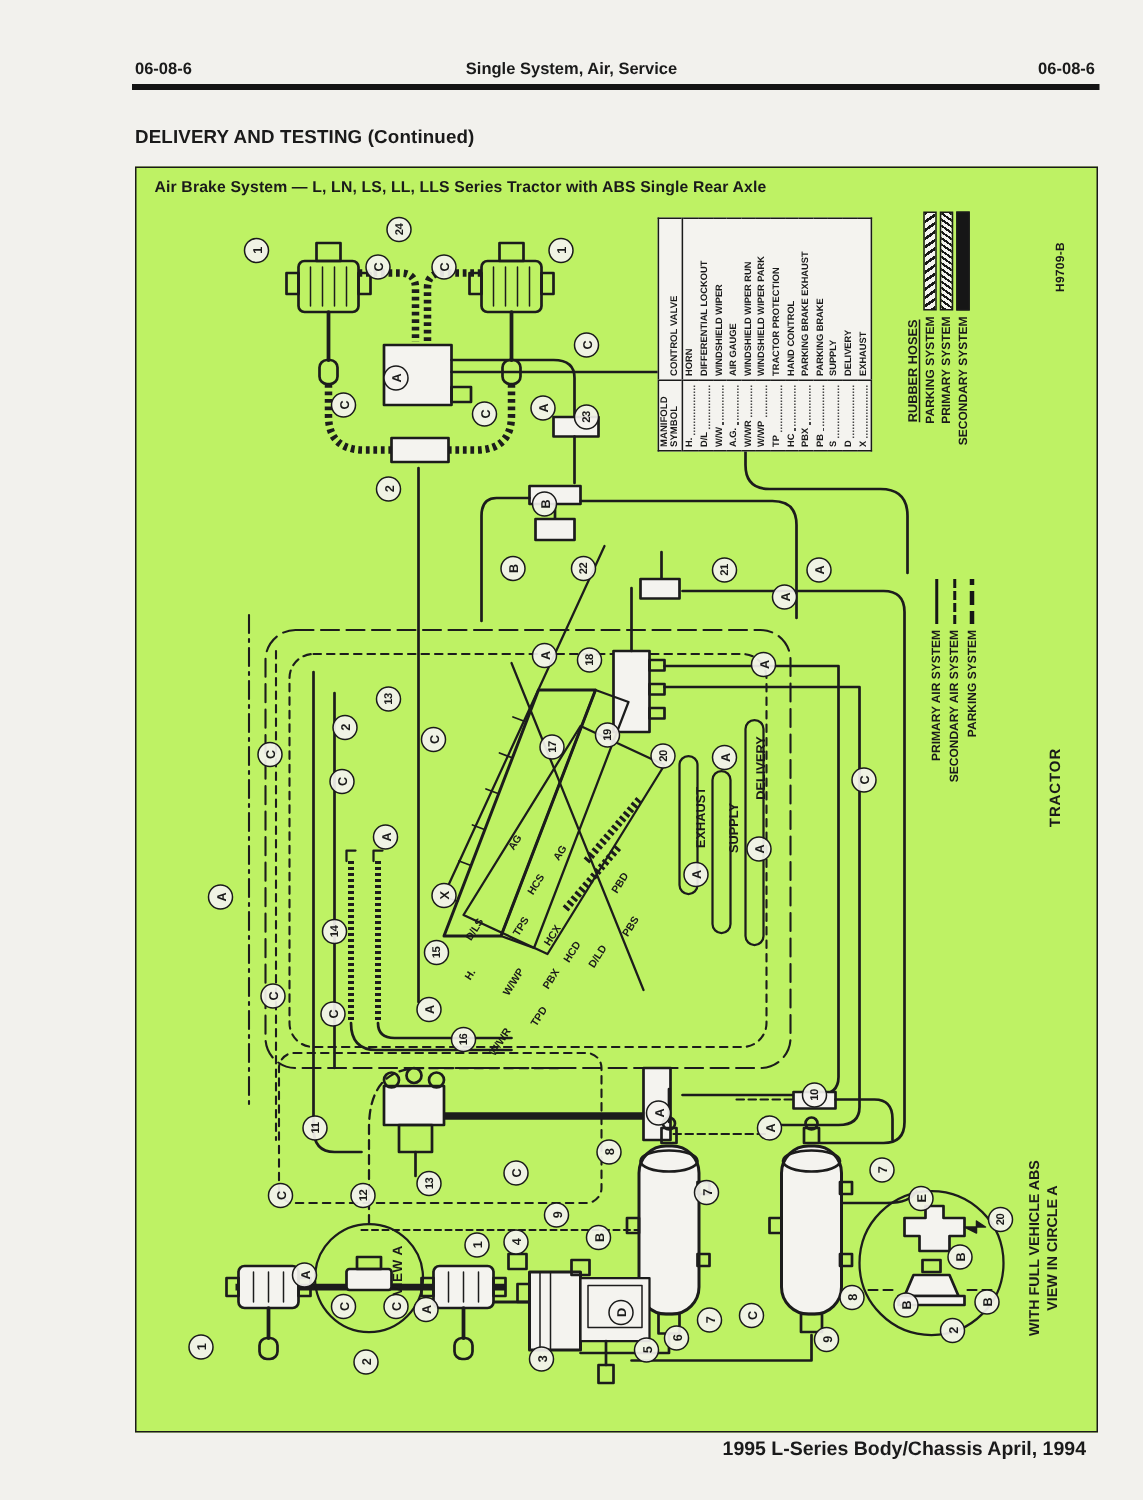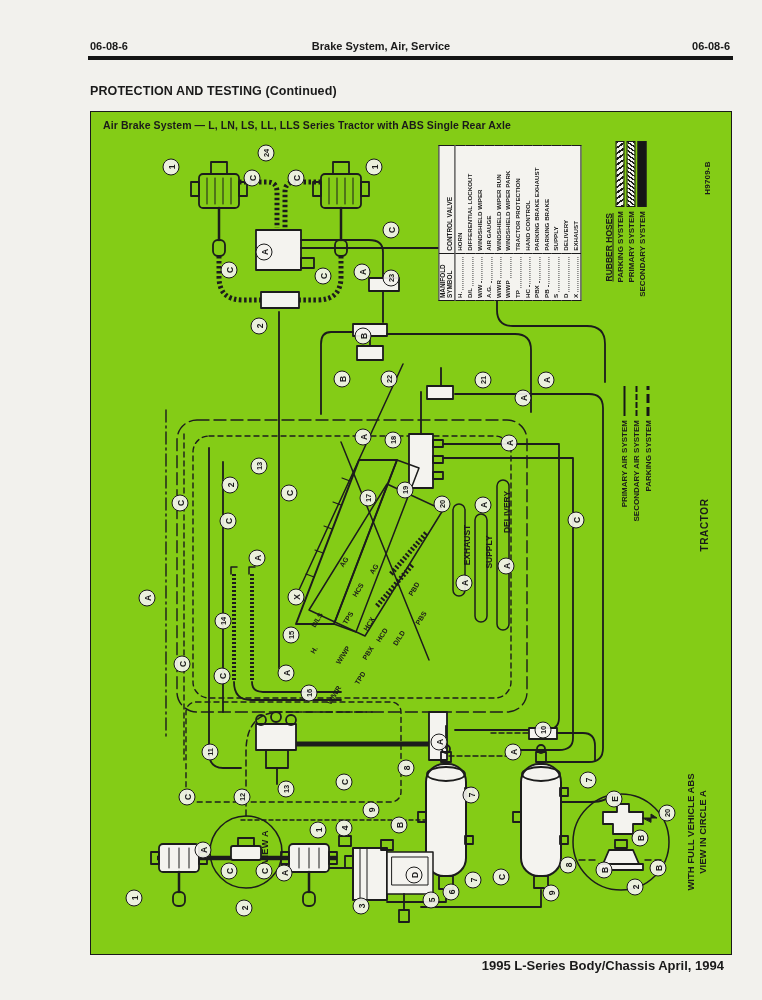--- a/index.html
+++ b/index.html
@@ -12,21 +12,21 @@
   
   .hdr-left{left:90px;top:40px;font-weight:bold;font-size:11px;}
   .hdr-center{left:0;right:0;top:40px;text-align:center;font-weight:bold;font-size:11px;}
   .hdr-right{right:32px;top:40px;font-weight:bold;font-size:11px;}
   .hdr-rule{left:88px;top:56px;width:645px;height:4px;background:#141414;}
   .section-title{left:90px;top:84px;font-weight:bold;font-size:12.5px;letter-spacing:.1px;}
   .footer-text{right:38px;top:958px;font-weight:bold;font-size:13px;}
   
   .figure-box{
     left:90px;top:111px;width:640px;height:842px;
-    border:1.6px solid #1a1a1a;background:#84cc16;
+    border:1.6px solid #1a1a1a;background:#bef264;
   }
   .fig-title{position:absolute;left:12px;top:7px;font-weight:bold;font-size:10.5px;letter-spacing:.1px;}
   .fig-svg{position:absolute;left:0;top:0;}
   
   .rotc{position:absolute;transform:translate(-50%,-50%) rotate(-90deg);transform-origin:center;white-space:nowrap;}
   
   .man-table{border-collapse:collapse;background:#f4f3ef;border:1.6px solid #1a1a1a;width:156px;}
   .man-table th{border-bottom:1.6px solid #1a1a1a;font-size:6.4px;line-height:1.05;padding:1px 2px;text-align:left;vertical-align:bottom;}
   .man-table th.c2{border-left:1.3px solid #1a1a1a;}
   .man-table td{font-size:6.2px;font-weight:bold;padding:0 2px;line-height:9.6px;white-space:nowrap;}
@@ -65,24 +65,24 @@
     font-weight:bold;font-size:8.5px;
     display:flex;align-items:center;justify-content:center;
     transform:translate(-50%,-50%) rotate(-90deg);
     letter-spacing:-.3px;
   }
 </style>
 </head>
 <body>
 
 <div class="abs hdr-left">06-08-6</div>
-<div class="abs hdr-center">Brake System, Air, Service</div>
+<div class="abs hdr-center">Single System, Air, Service</div>
 <div class="abs hdr-right">06-08-6</div>
 <div class="abs hdr-rule"></div>
-<div class="abs section-title">PROTECTION AND TESTING (Continued)</div>
+<div class="abs section-title">DELIVERY AND TESTING (Continued)</div>
 
 <div class="abs figure-box">
   <div class="fig-title">Air Brake System — L, LN, LS, LL, LLS Series Tractor with ABS Single Rear Axle</div>
 
   <svg class="fig-svg" width="640" height="842" viewBox="0 0 640 842">
     <g stroke="#1c1c1c" fill="none" stroke-width="1.8" stroke-linejoin="round" stroke-linecap="round">
 
       <rect x="86" y="308" width="350" height="292" rx="20" stroke-dasharray="12 5" stroke-width="1.4"></rect>
       <rect x="102" y="324" width="318" height="262" rx="16" stroke-dasharray="5 4" stroke-width="1.4"></rect>
       <rect x="95" y="590" width="215" height="100" rx="10" stroke-dasharray="5 4" stroke-width="1.4"></rect>

